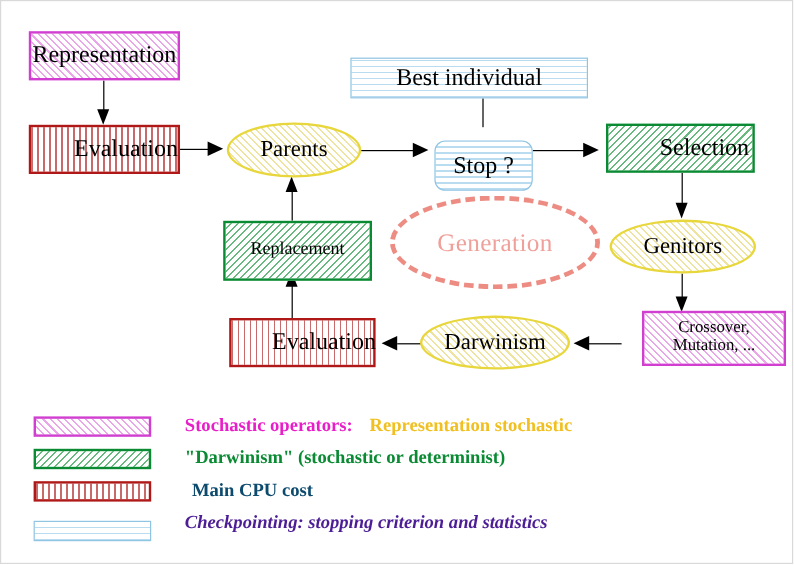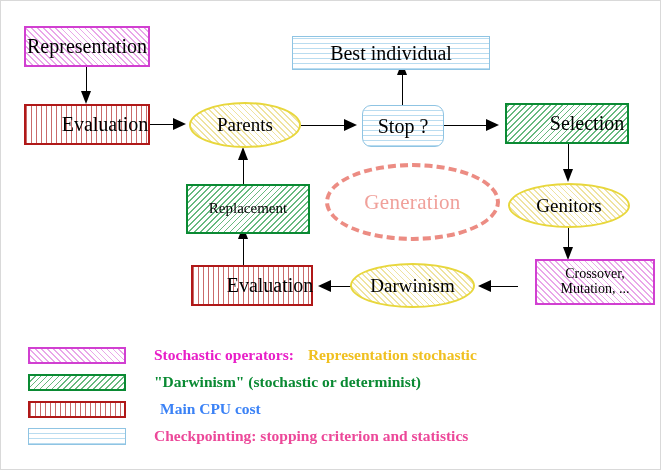--- a/index.html
+++ b/index.html
@@ -44,20 +44,21 @@
     background-color: #ffffff;
     background-image: repeating-linear-gradient(90deg,
         #c96a6a 0px, #c96a6a 1.3px, #ffffff 1.3px, #ffffff 5.0px);
     padding-left: 36px;
   }
   .hatch-blue {
     border: 1.5px solid #8fc4e3;
     background-color: #ffffff;
     background-image: repeating-linear-gradient(0deg,
         #b9dcf0 0px, #b9dcf0 1.2px, #ffffff 1.2px, #ffffff 5.0px);
+    margin-top: 12px;
   }
   .hatch-yellow {
     border: 2px solid #e8d73c;
     background-color: #ffffff;
     background-image: repeating-linear-gradient(45deg,
         #efe3a0 0px, #efe3a0 1.2px, #ffffff 1.2px, #ffffff 4.2px);
   }
   .rounded { border-radius: 9px; }
   .ellipse { border-radius: 50%; }
   .dashed-ellipse {
@@ -129,22 +130,22 @@
   }
   .legend-text {
     margin-left: 28px;
     white-space: nowrap;
     font-size: 15.5px;
     font-weight: bold;
   }
   .lt-magenta { color: #e81ec8; }
   .lt-gold    { color: #f0c020; }
   .lt-green   { color: #0a8a33; }
-  .lt-red     { color: #3b82f6; margin-left: 34px; }
-  .lt-blue    { color: #ec4899; }
+  .lt-red     { color: #0c4a6e; margin-left: 34px; }
+  .lt-blue    { color: #4c1d95; font-style: italic; }
   .seg2 { margin-left: 14px; }
   .border-frame {
     position: absolute;
     left: 0; top: 0;
     width: 661px; height: 470px;
     border: 1px solid #d9d9d9;
     box-sizing: border-box;
     pointer-events: none;
     z-index: 10;
   }

